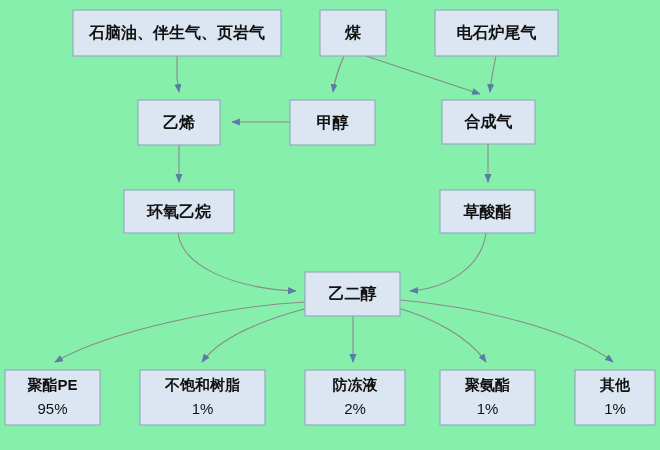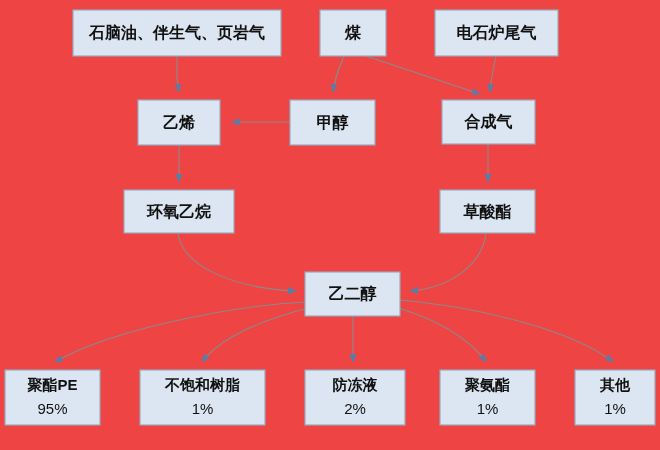--- a/index.html
+++ b/index.html
@@ -11,21 +11,21 @@
     width: 660px;
     height: 450px;
     font-family: "Liberation Sans", "DejaVu Sans", sans-serif;
     overflow: hidden;
     position: relative;
   }
   #diagram-root {
     position: relative;
     width: 660px;
     height: 450px;
-    background: #ef4444;
+    background: #86efac;
   }
   svg.flow-canvas {
     position: absolute;
     left: 0;
     top: 0;
     width: 660px;
     height: 450px;
   }
   .node-box {
     fill: #dce6f2;

